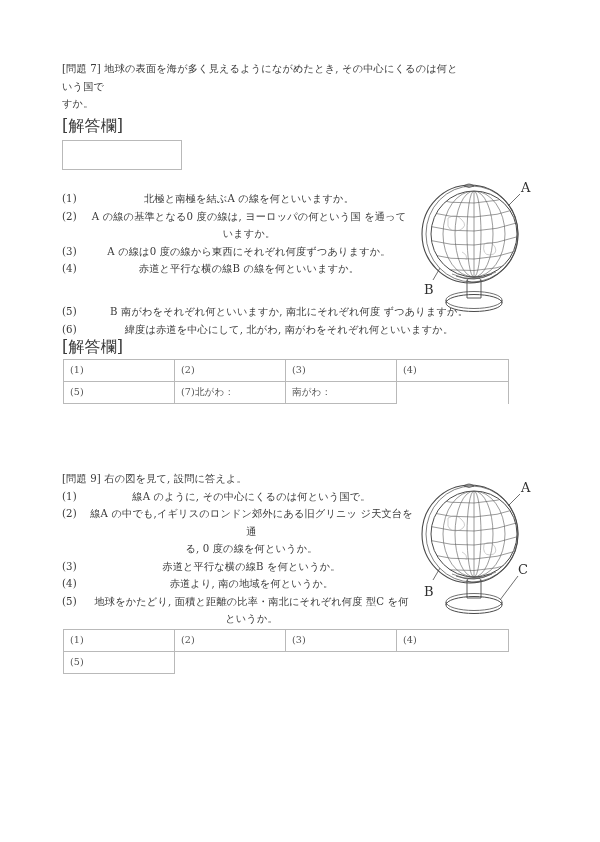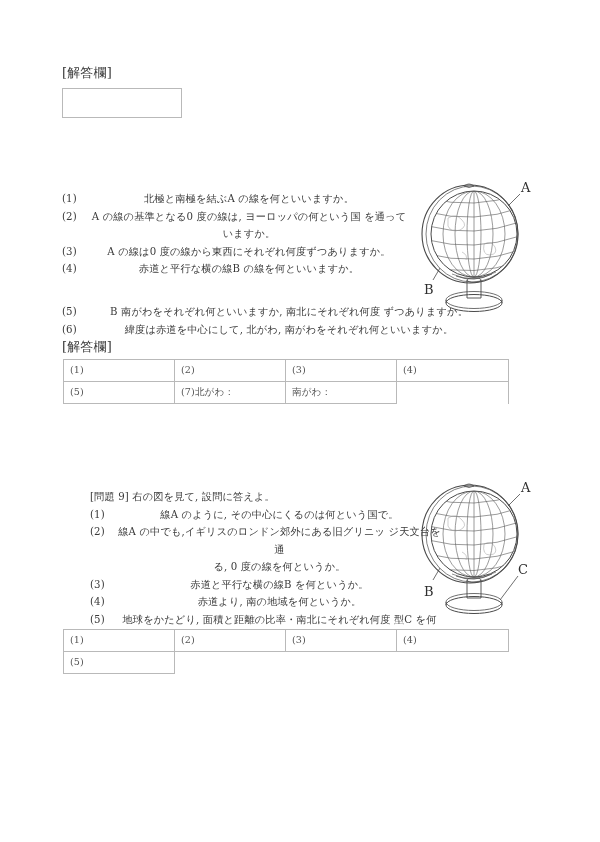--- a/index.html
+++ b/index.html
@@ -44,21 +44,21 @@
     width: 24px;
     flex: 0 0 24px;
   }
   .qitem .body {
     flex: 1 1 auto;
     white-space: pre-wrap;
     text-align: center;
   }
 
   .ans-label {
-    font-size: 13px;
+    font-size: 16px;
     line-height: 17.5px;
     letter-spacing: 0.15px;
   }
 
   
   .answer-box-single {
     width: 120px;
     height: 30px;
     border: 1px solid #b9b9b9;
     box-sizing: border-box;
@@ -100,20 +100,22 @@
     font-size: 13px;
     fill: #2e2e2e;
   }
 </style>
 </head>
 <body>
 
 <div class="page">
 
   <div class="qblock" style="left:62px; top:60px; width:400px;">
+    <div class="qhead">[問題 7] 地球の表面を海が多く見えるようにながめたとき, その中心にくるのは何という国で
+すか。</div>
     <div class="ans-label" style="margin-top:4px;">[解答欄]</div>
     <div class="answer-box-single" style="margin-top:6px;"></div>
   </div>
 
   <div class="qblock" style="left:62px; top:190px; width:350px;">
 
     <div class="qitem">
       <span class="num">(1)</span>
       <span class="body">北極と南極を結ぶA の線を何といいますか。</span>
     </div>
@@ -216,21 +218,21 @@
 
         <path d="M96 34 l12 -12" stroke-width="0.8"></path>
 
         <path d="M28 96 l-7 12" stroke-width="0.8"></path>
       </g>
       <text class="glabel" x="109" y="20">A</text>
       <text class="glabel" x="12" y="122">B</text>
     </svg>
   </div>
 
-  <div class="qblock" style="left:62px; top:488px; width:355px;margin-left:28px;">
+  <div class="qblock" style="left:62px; top:470px; width:355px;">
     <div class="qhead">[問題 9] 右の図を見て, 設問に答えよ。</div>
 
     <div class="qitem">
       <span class="num">(1)</span>
       <span class="body">線A のように, その中心にくるのは何という国で。</span>
     </div>
     <div class="qitem">
       <span class="num">(2)</span>
       <span class="body">線A の中でも,イギリスのロンドン郊外にある旧グリニッ ジ天文台を通
 る, 0 度の線を何というか。</span>

